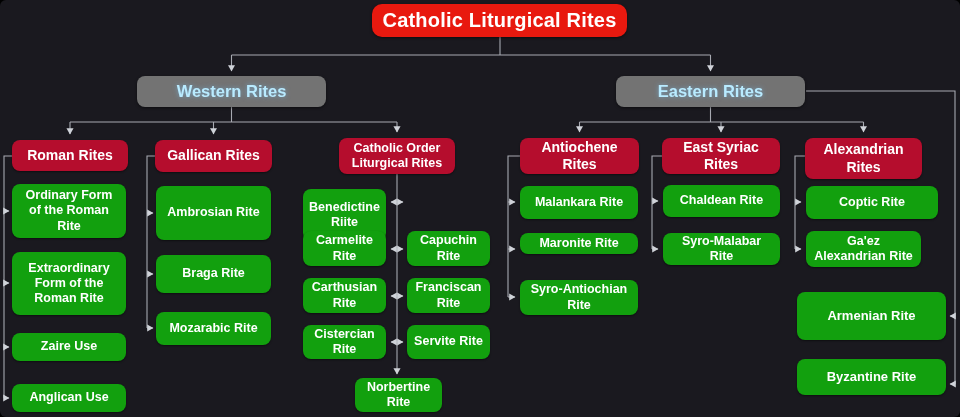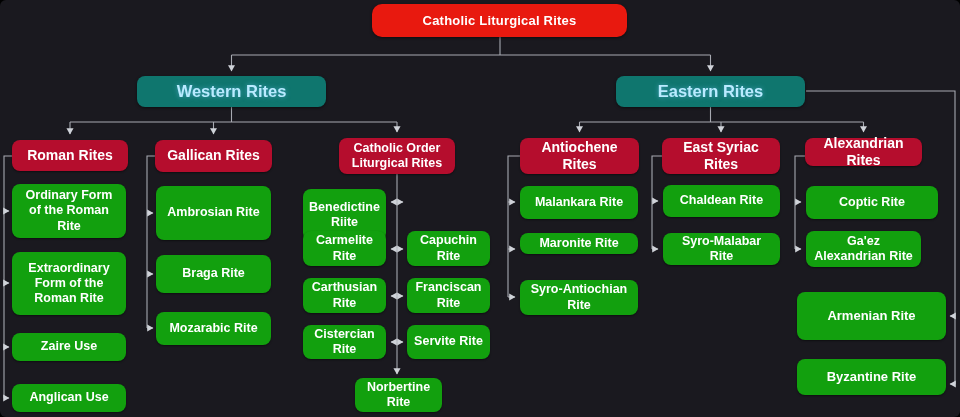--- a/index.html
+++ b/index.html
@@ -7,23 +7,23 @@
     position:relative;width:960px;height:417px;background:#1a191f;
     font-family:"Liberation Sans","DejaVu Sans",sans-serif;
     overflow:hidden;border-radius:6px;
   }
   #wires{position:absolute;left:0;top:0;width:960px;height:417px;pointer-events:none;}
   .node{
     position:absolute;display:flex;align-items:center;justify-content:center;
     text-align:center;font-weight:700;color:#ffffff;line-height:1.22;
     box-sizing:border-box;padding:2px 6px;
   }
-  .root{background:#e8190f;border-radius:10px;font-size:13px;letter-spacing:.2px;
+  .root{background:#e8190f;border-radius:10px;font-size:20px;letter-spacing:.2px;
         box-shadow:0 1px 3px rgba(0,0,0,.5);}
-  .branch{background:#0f766e;border-radius:8px;font-size:16.5px;color:#b9ebff;
+  .branch{background:#737373;border-radius:8px;font-size:16.5px;color:#b9ebff;
         text-shadow:0 0 5px rgba(120,200,255,.55);box-shadow:0 1px 3px rgba(0,0,0,.5);}
   .cat{background:#b50d2d;border-radius:8px;font-size:14px;box-shadow:0 1px 2px rgba(0,0,0,.45);}
   .cat.small{font-size:12.5px;}
   .leaf{background:#12a00e;border-radius:8px;font-size:12.5px;box-shadow:0 1px 2px rgba(0,0,0,.45);}
   .leaf.big{font-size:13px;border-radius:8px;}
   svg path{fill:none;stroke:#a7a9b1;stroke-width:1.1;}
   svg path.arrowed{marker-end:url(#arw);}
   svg path.dbl{marker-end:url(#arw);marker-start:url(#arw);}
 </style>
 </head>
@@ -90,21 +90,21 @@
   <div class="node root" style="left:372px;top:4px;width:255px;height:33px">Catholic Liturgical Rites</div>
 
   <div class="node branch" style="left:137px;top:76px;width:189px;height:31px">Western Rites</div>
   <div class="node branch" style="left:616px;top:76px;width:189px;height:31px">Eastern Rites</div>
 
   <div class="node cat" style="left:12px;top:140px;width:116px;height:31px">Roman Rites</div>
   <div class="node cat" style="left:155px;top:140px;width:117px;height:32px">Gallican Rites</div>
   <div class="node cat small" style="left:339px;top:138px;width:116px;height:36px">Catholic Order Liturgical Rites</div>
   <div class="node cat" style="left:520px;top:138px;width:119px;height:36px;padding:2px 14px">Antiochene Rites</div>
   <div class="node cat" style="left:662px;top:138px;width:118px;height:36px;padding:2px 14px">East Syriac Rites</div>
-  <div class="node cat" style="left:805px;top:138px;width:117px;height:28px;padding:2px 10px">Alexandrian Rites</div>
+  <div class="node cat" style="left:805px;top:138px;width:117px;height:41px;padding:2px 10px">Alexandrian Rites</div>
 
   <div class="node leaf" style="left:12px;top:184px;width:114px;height:54px">Ordinary Form of the Roman Rite</div>
   <div class="node leaf" style="left:12px;top:252px;width:114px;height:63px">Extraordinary Form of the Roman Rite</div>
   <div class="node leaf" style="left:12px;top:333px;width:114px;height:28px">Zaire Use</div>
   <div class="node leaf" style="left:12px;top:384px;width:114px;height:28px">Anglican Use</div>
 
   <div class="node leaf" style="left:156px;top:186px;width:115px;height:54px">Ambrosian Rite</div>
   <div class="node leaf" style="left:156px;top:255px;width:115px;height:38px">Braga Rite</div>
   <div class="node leaf" style="left:156px;top:312px;width:115px;height:33px">Mozarabic Rite</div>
 

